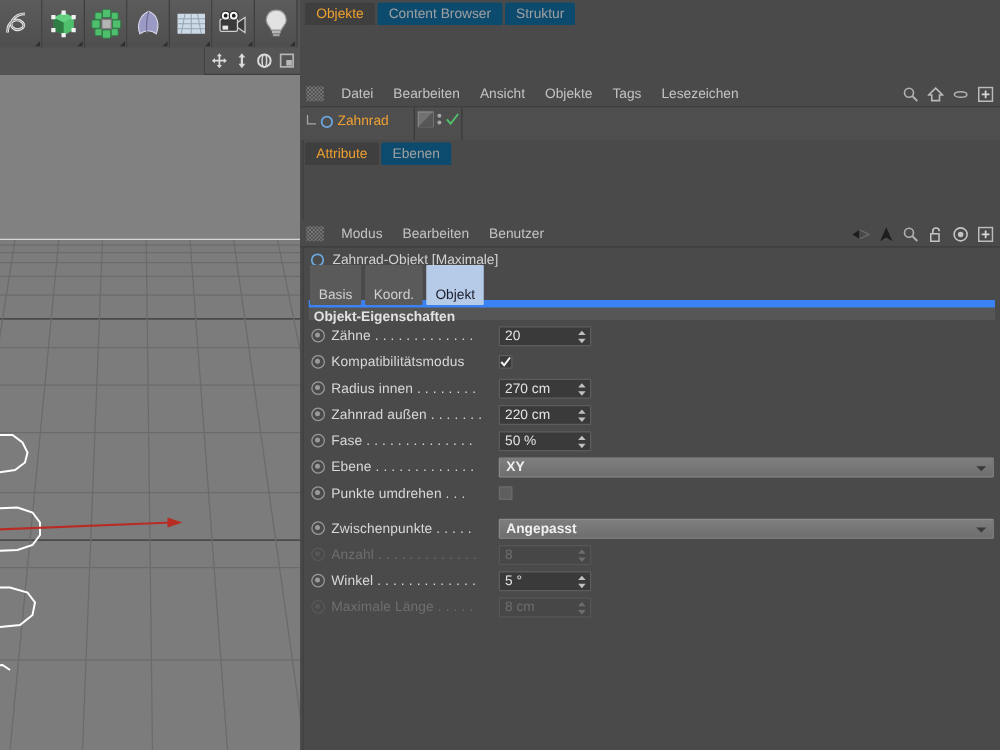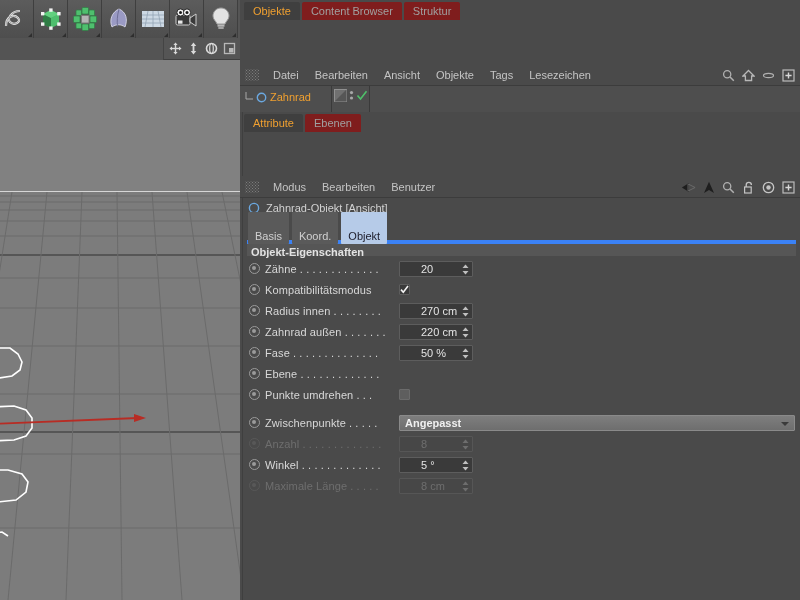--- a/index.html
+++ b/index.html
@@ -88,21 +88,21 @@
     height: 20px;
     display: flex; align-items: flex-end;
     background: #4a4a4a;
     padding-left: 4px;
   }
   .tab {
     height: 18px; line-height: 18px;
     padding: 0 9px;
     font-size: 11px;
     color: #a0a0a0;
-    background: #7f1d1d;
+    background: #0c4a6e;
     margin-right: 2px;
     border-top-left-radius: 2px; border-top-right-radius: 2px;
   }
   .tab.active {
     background: #3f3f3f;
     color: #f0a030;
   }
 
   
   .menubar {
@@ -179,21 +179,21 @@
     border-radius: 1px;
   }
   .sm-tab.active { background: #b6cbe8; color: #1d1d2b; }
 
   #group-header {
     height: 16px; line-height: 16px;
     margin: 3px 4px 2px 7px;
     font-size: 11px; font-weight: bold; color: #e2e2e2;
     background: #565656;
     padding-left: 4px;
-    border-top: 4px solid #3b82f6;
+    border-top: 6px solid #3b82f6;
   }
 
   
   .prow {
     height: 21px;
     display: flex; align-items: center;
     padding-left: 9px;
   }
   .anim-dot {
     width: 11px; height: 11px; border-radius: 50%;
@@ -220,21 +220,21 @@
   .numfield {
     width: 74px; height: 16px;
     background: #3a3a3a;
     border: 1px solid #5d5d5d;
     display: flex; align-items: center;
     position: relative;
     border-radius: 1px;
   }
   .numfield .val {
     font-size: 11px; color: #e4e4e4;
-    padding-left: 21px;
+    padding-left: 4px;
   }
   .prow.disabled .numfield { background: #474747; border-color: #565656; }
   .prow.disabled .numfield .val { color: #6e6e6e; }
   .spin {
     position: absolute; right: 3px; top: 2px;
     width: 7px; height: 11px;
   }
 
   .checkbox {
     width: 11px; height: 11px;
@@ -557,21 +557,21 @@
                 <path d="M6.5 3.4V9.6M3.4 6.5H9.6" stroke="#d8d8d8" stroke-width="1.4"></path>
               </svg>
           </div>
         </div>
       </div>
 
       <div id="attr-title">
         <svg width="12" height="12" viewBox="0 0 12 12">
           <circle cx="6" cy="6" r="4.6" fill="none" stroke="#6ba8e0" stroke-width="1.4"></circle>
         </svg>
-        <span class="t">Zahnrad-Objekt [Ansicht]</span>
+        <span class="t">Zahnrad-Objekt [Maximale]</span>
       </div>
 
       <div id="attr-tabs">
         <div class="sm-tab">Basis</div>
         <div class="sm-tab">Koord.</div>
         <div class="sm-tab active">Objekt</div>
       </div>
 
       <div id="group-header">Objekt-Eigenschaften</div>
 
@@ -625,20 +625,24 @@
               <span class="val">50 %</span>
               <span class="spin"><svg width="7" height="11" viewBox="0 0 7 11">
                   <polygon points="3.5,0.5 6.5,4 0.5,4" fill="#c0c0c0"></polygon>
                   <polygon points="3.5,10.5 6.5,7 0.5,7" fill="#c0c0c0"></polygon>
                 </svg></span>
             </span>
           </div>
           <div class="prow">
             <span class="anim-dot"></span>
             <span class="plabel">Ebene . . . . . . . . . . . . .</span>
+            <span class="dropdown">
+              <span class="val">XY</span>
+              <span class="dd-arrow"></span>
+            </span>
           </div>
           <div class="prow">
             <span class="anim-dot"></span>
             <span class="plabel">Punkte umdrehen . . .</span>
             <span class="checkbox off"></span>
           </div>
           <div style="height: 7px;"></div>
           <div class="prow">
             <span class="anim-dot"></span>
             <span class="plabel">Zwischenpunkte . . . . .</span>

